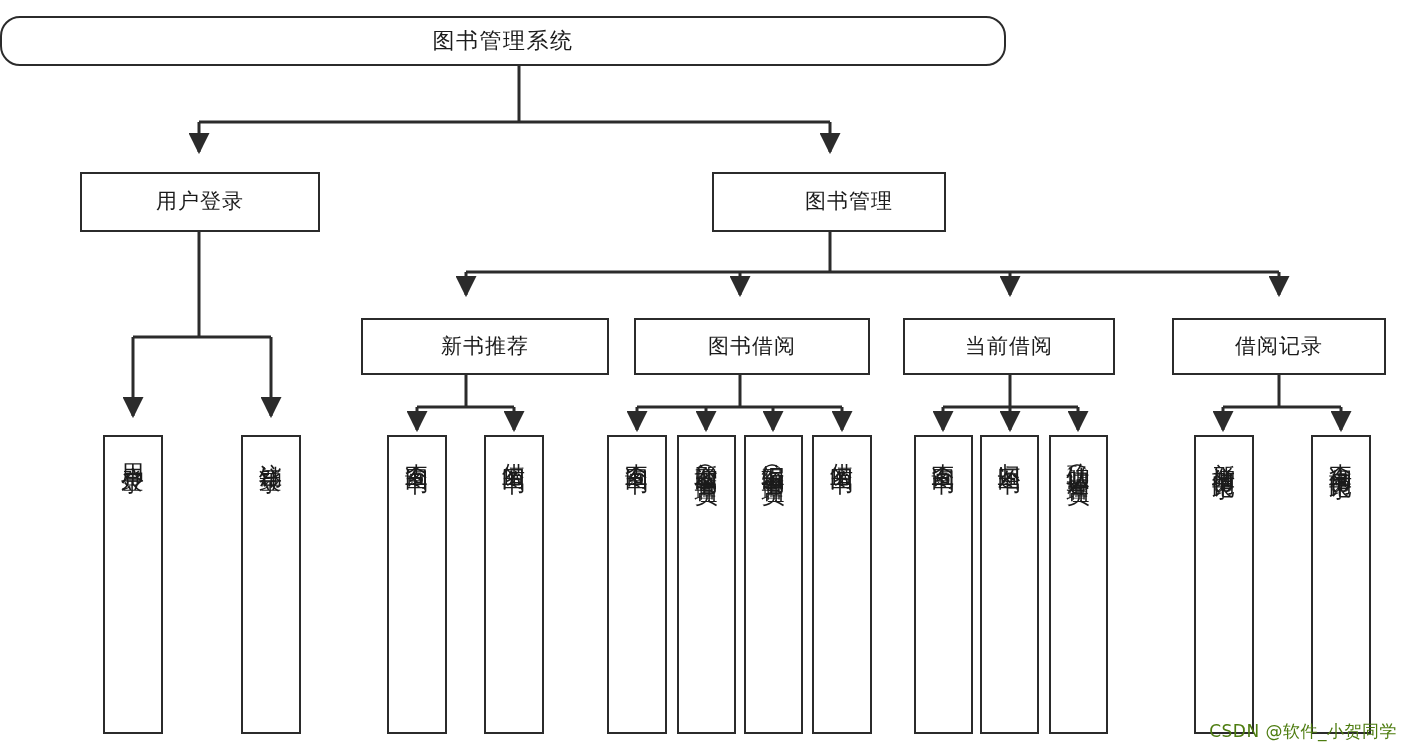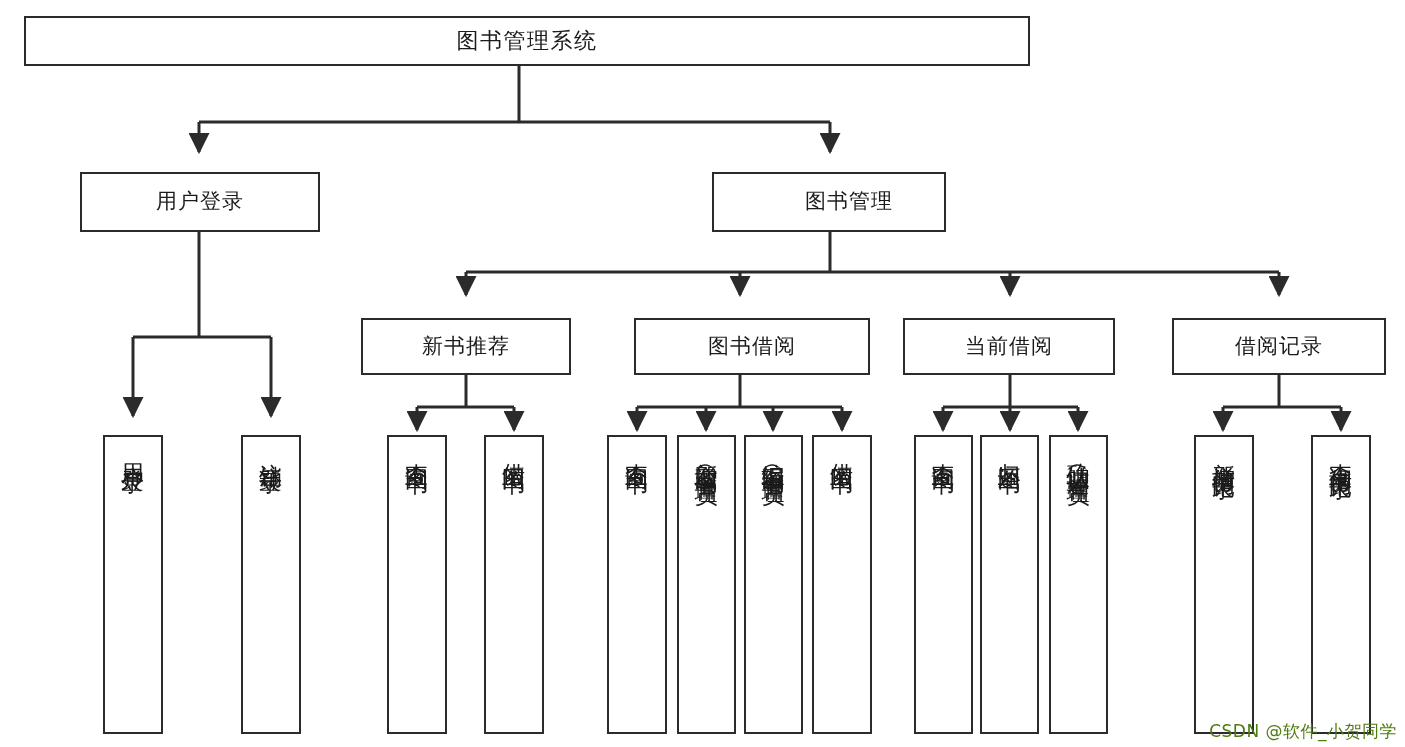--- a/index.html
+++ b/index.html
@@ -124,32 +124,32 @@
       <path d="M 1010 407 L 1010 430" marker-end="url(#arrow)"></path>
       <path d="M 1078 407 L 1078 430" marker-end="url(#arrow)"></path>
 
       <path d="M 1279 375 L 1279 407"></path>
       <path d="M 1223 407 L 1341 407"></path>
       <path d="M 1223 407 L 1223 430" marker-end="url(#arrow)"></path>
       <path d="M 1341 407 L 1341 430" marker-end="url(#arrow)"></path>
     </g>
   </svg>
 
-  <div class="node h root" style="left:24px; top:16px; width:1006px; height:50px;">
+  <div class="node h root" style="left:0; top:16px; width:1006px; height:50px;border-radius:20px;">
     <span class="label">图书管理系统</span>
   </div>
 
   <div class="node h" style="left:80px; top:172px; width:240px; height:60px;">
     <span class="label">用户登录</span>
   </div>
   <div class="node h" style="left:712px; top:172px; width:234px; height:60px;padding-left:40px;">
     <span class="label">图书管理</span>
   </div>
 
-  <div class="node h" style="left:361px; top:318px; width:210px; height:57px;">
+  <div class="node h" style="left:361px; top:318px; width:248px; height:57px;">
     <span class="label">新书推荐</span>
   </div>
   <div class="node h" style="left:634px; top:318px; width:236px; height:57px;">
     <span class="label">图书借阅</span>
   </div>
   <div class="node h" style="left:1172px; top:318px; width:214px; height:57px;">
     <span class="label">借阅记录</span>
   </div>
   <div class="node h" style="left:903px; top:318px; width:212px; height:57px;">
     <span class="label">当前借阅</span>

